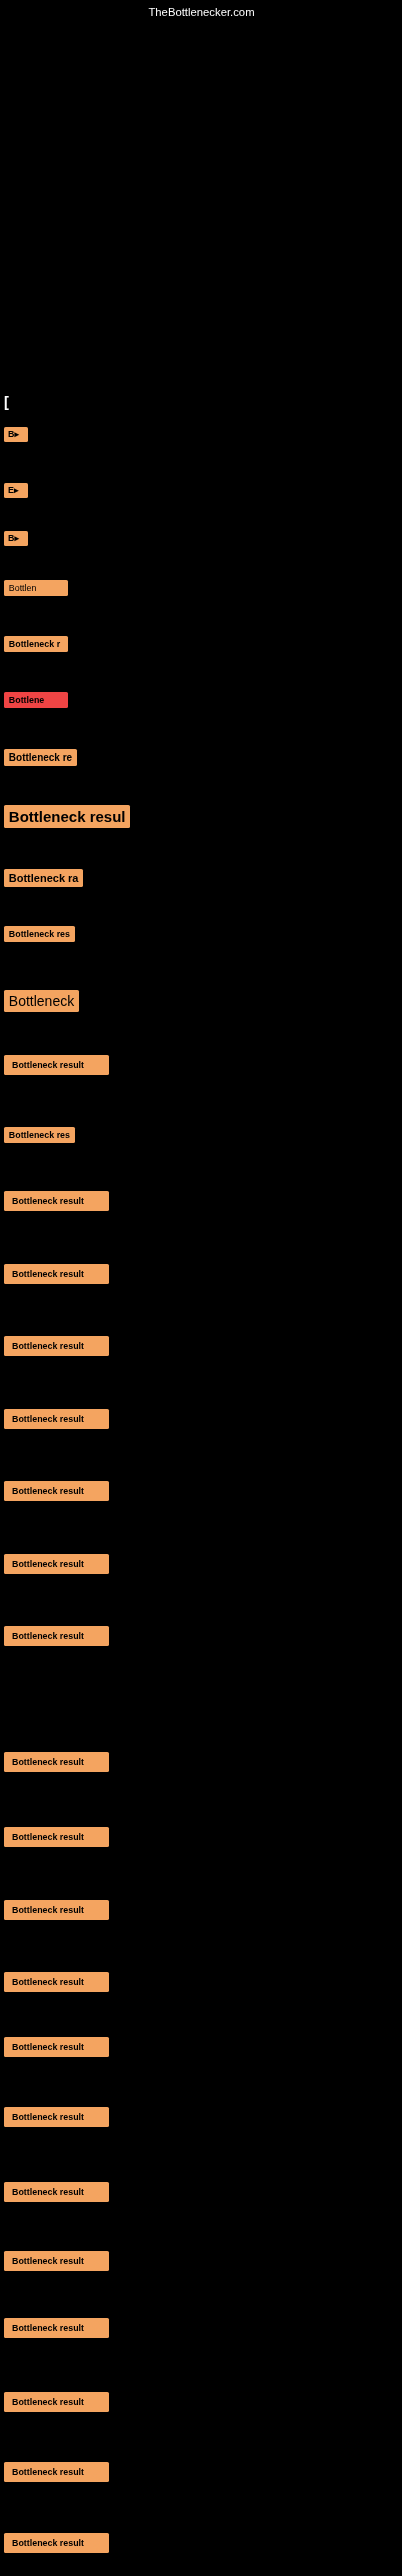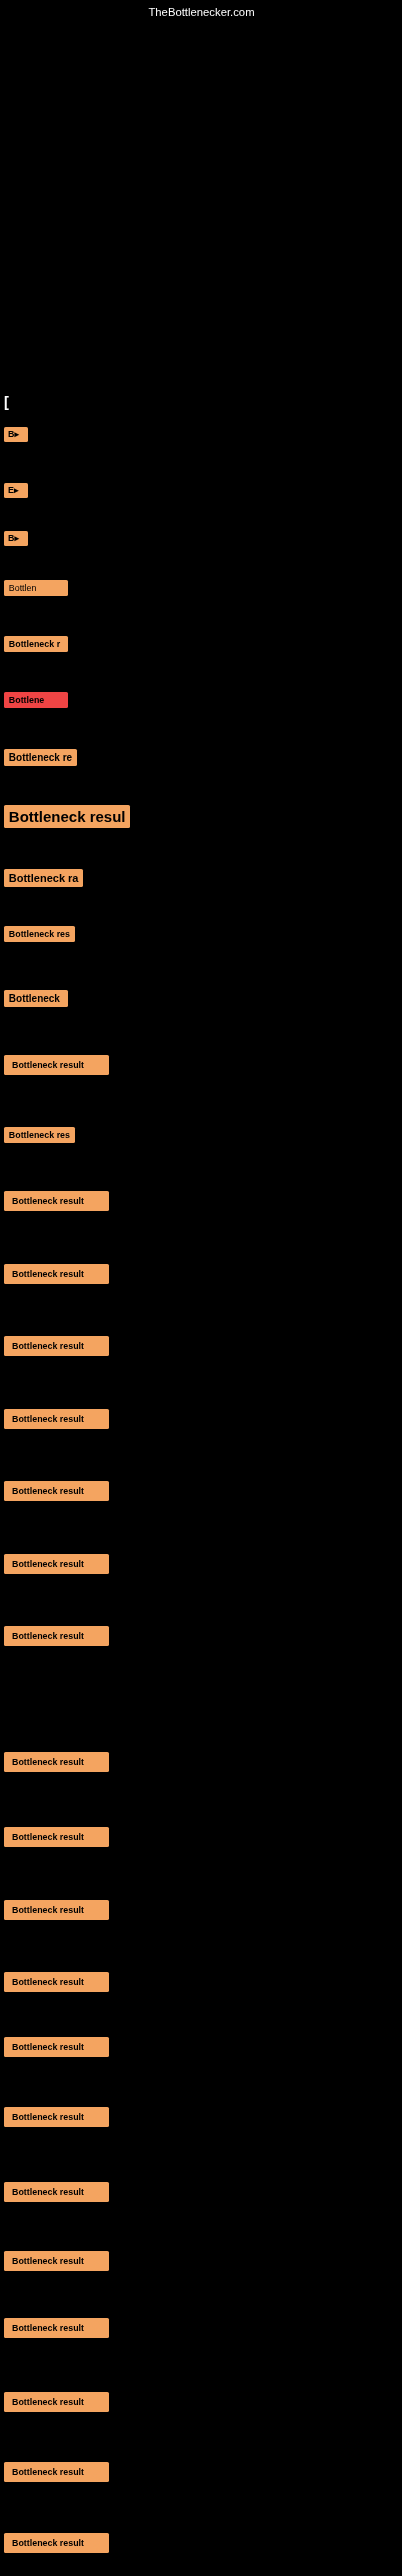--- a/index.html
+++ b/index.html
@@ -46,21 +46,21 @@
     <div style="position: absolute; left: 4px; top: 427px; background-color: rgb(244, 164, 96); color: rgb(0, 0, 0); font-size: 8.9px; font-weight: bold; padding: 2.4px 4px; border-radius: 1.6px; min-width: 24px; white-space: nowrap;">B▸</div>
     <div style="position: absolute; left: 4px; top: 483px; background-color: rgb(244, 164, 96); color: rgb(0, 0, 0); font-size: 8.9px; font-weight: bold; padding: 2.4px 4px; border-radius: 1.6px; min-width: 24px; white-space: nowrap;">E▸</div>
     <div style="position: absolute; left: 4px; top: 531px; background-color: rgb(244, 164, 96); color: rgb(0, 0, 0); font-size: 8.9px; font-weight: bold; padding: 2.4px 4px; border-radius: 1.6px; min-width: 24px; white-space: nowrap;">B▸</div>
     <div style="position: absolute; left: 4px; top: 580px; background-color: rgb(244, 164, 96); color: rgb(0, 0, 0); font-size: 8.9px; font-weight: normal; padding: 3.2px 4.8px; border-radius: 1.6px; min-width: 64px; white-space: nowrap;">Bottlen</div>
     <div style="position: absolute; left: 4px; top: 636px; background-color: rgb(244, 164, 96); color: rgb(0, 0, 0); font-size: 8.9px; font-weight: bold; padding: 3.2px 4.8px; border-radius: 1.6px; min-width: 64px; white-space: nowrap;">Bottleneck r</div>
     <div style="position: absolute; left: 4px; top: 692px; background-color: #ef4444; color: rgb(0, 0, 0); font-size: 8.9px; font-weight: bold; padding: 3.2px 4.8px; border-radius: 1.6px; min-width: 64px; white-space: nowrap;">Bottlene</div>
     <div style="position: absolute; left: 4px; top: 749px; background-color: rgb(244, 164, 96); color: rgb(0, 0, 0); font-size: 10px; font-weight: bold; padding: 3.2px 4.8px; border-radius: 1.6px; min-width: 64px; white-space: nowrap;">Bottleneck re</div>
     <div style="position: absolute; left: 4px; top: 805px; background-color: rgb(244, 164, 96); color: rgb(0, 0, 0); font-size: 15px; font-weight: bold; padding: 3.2px 4.8px; border-radius: 1.6px; min-width: 64px; white-space: nowrap; text-align: right;">Bottleneck resul</div>
     <div style="position: absolute; left: 4px; top: 869px; background-color: rgb(244, 164, 96); color: rgb(0, 0, 0); font-size: 11px; font-weight: bold; padding: 3.2px 4.8px; border-radius: 1.6px; min-width: 64px; white-space: nowrap;">Bottleneck ra</div>
     <div style="position: absolute; left: 4px; top: 926px; background-color: rgb(244, 164, 96); color: rgb(0, 0, 0); font-size: 8.9px; font-weight: bold; padding: 3.2px 4.8px; border-radius: 1.6px; min-width: 64px; white-space: nowrap;">Bottleneck res</div>
-    <div style="position: absolute; left: 4px; top: 990px; background-color: rgb(244, 164, 96); color: rgb(0, 0, 0); font-size: 10px; font-weight: bold; padding: 3.2px 4.8px; border-radius: 1.6px; min-width: 64px; white-space: nowrap;">Bottleneck</div>
+    <div style="position: absolute; left: 4px; top: 990px; background-color: rgb(244, 164, 96); color: rgb(0, 0, 0); font-size: 14px; font-weight: normal; padding: 3.2px 4.8px; border-radius: 1.6px; min-width: 64px; white-space: nowrap;">Bottleneck</div>
     <div style="position: absolute; left: 4px; top: 1055px; background-color: rgb(244, 164, 96); color: rgb(0, 0, 0); font-size: 8.9px; font-weight: bold; padding: 4.8px 8px; border-radius: 1.6px; min-width: 105px; white-space: nowrap;">Bottleneck result</div>
     <div style="position: absolute; left: 4px; top: 1127px; background-color: rgb(244, 164, 96); color: rgb(0, 0, 0); font-size: 8.9px; font-weight: bold; padding: 3.2px 4.8px; border-radius: 1.6px; min-width: 64px; white-space: nowrap;">Bottleneck res</div>
     <div style="position: absolute; left: 4px; top: 1191px; background-color: rgb(244, 164, 96); color: rgb(0, 0, 0); font-size: 8.9px; font-weight: bold; padding: 4.8px 8px; border-radius: 1.6px; min-width: 105px; white-space: nowrap;">Bottleneck result</div>
     <div style="position: absolute; left: 4px; top: 1264px; background-color: rgb(244, 164, 96); color: rgb(0, 0, 0); font-size: 8.9px; font-weight: bold; padding: 4.8px 8px; border-radius: 1.6px; min-width: 105px; white-space: nowrap;">Bottleneck result</div>
     <div style="position: absolute; left: 4px; top: 1336px; background-color: rgb(244, 164, 96); color: rgb(0, 0, 0); font-size: 8.9px; font-weight: bold; padding: 4.8px 8px; border-radius: 1.6px; min-width: 105px; white-space: nowrap;">Bottleneck result</div>
     <div style="position: absolute; left: 4px; top: 1409px; background-color: rgb(244, 164, 96); color: rgb(0, 0, 0); font-size: 8.9px; font-weight: bold; padding: 4.8px 8px; border-radius: 1.6px; min-width: 105px; white-space: nowrap;">Bottleneck result</div>
     <div style="position: absolute; left: 4px; top: 1481px; background-color: rgb(244, 164, 96); color: rgb(0, 0, 0); font-size: 8.9px; font-weight: bold; padding: 4.8px 8px; border-radius: 1.6px; min-width: 105px; white-space: nowrap;">Bottleneck result</div>
     <div style="position: absolute; left: 4px; top: 1554px; background-color: rgb(244, 164, 96); color: rgb(0, 0, 0); font-size: 8.9px; font-weight: bold; padding: 4.8px 8px; border-radius: 1.6px; min-width: 105px; white-space: nowrap;">Bottleneck result</div>
     <div style="position: absolute; left: 4px; top: 1626px; background-color: rgb(244, 164, 96); color: rgb(0, 0, 0); font-size: 8.9px; font-weight: bold; padding: 4.8px 8px; border-radius: 1.6px; min-width: 105px; white-space: nowrap;">Bottleneck result</div>
     <div style="position: absolute; left: 4px; top: 1752px; background-color: rgb(244, 164, 96); color: rgb(0, 0, 0); font-size: 8.9px; font-weight: bold; padding: 4.8px 8px; border-radius: 1.6px; min-width: 105px; white-space: nowrap;">Bottleneck result</div>

